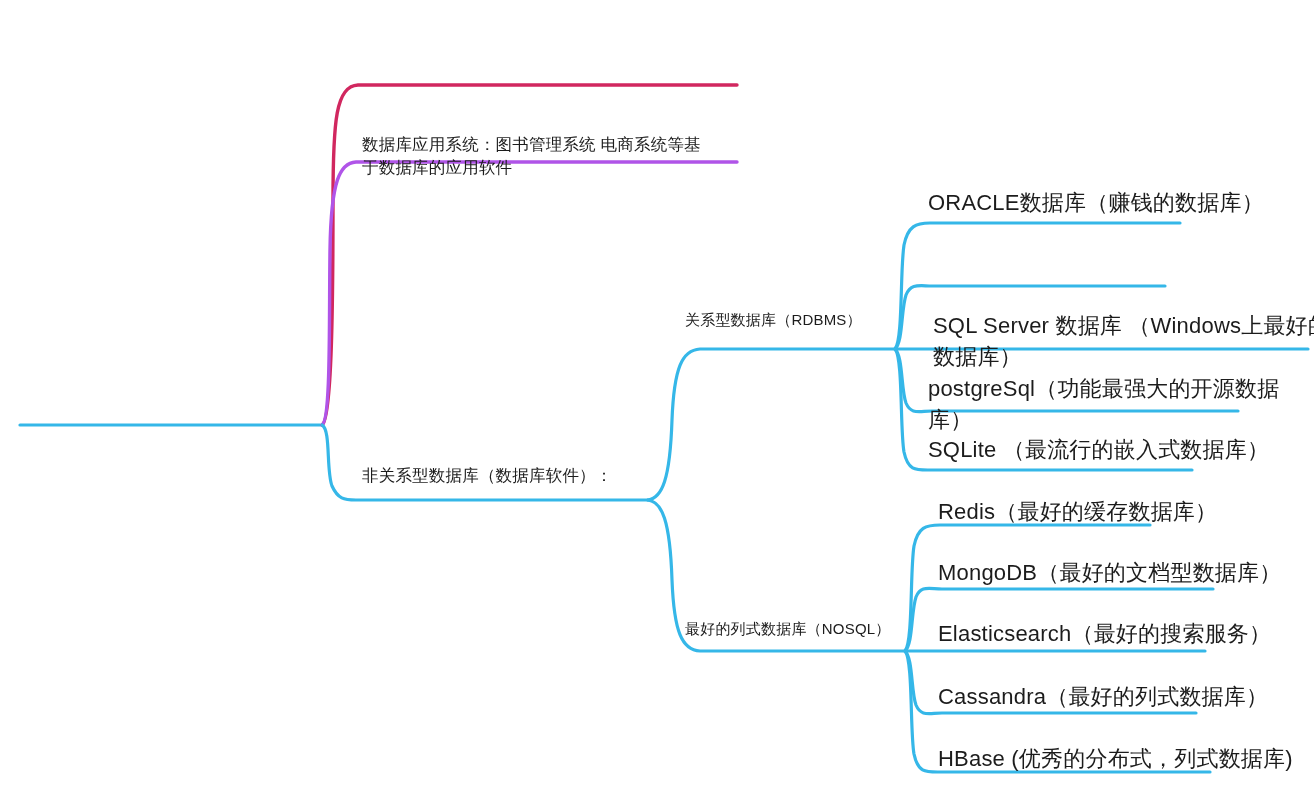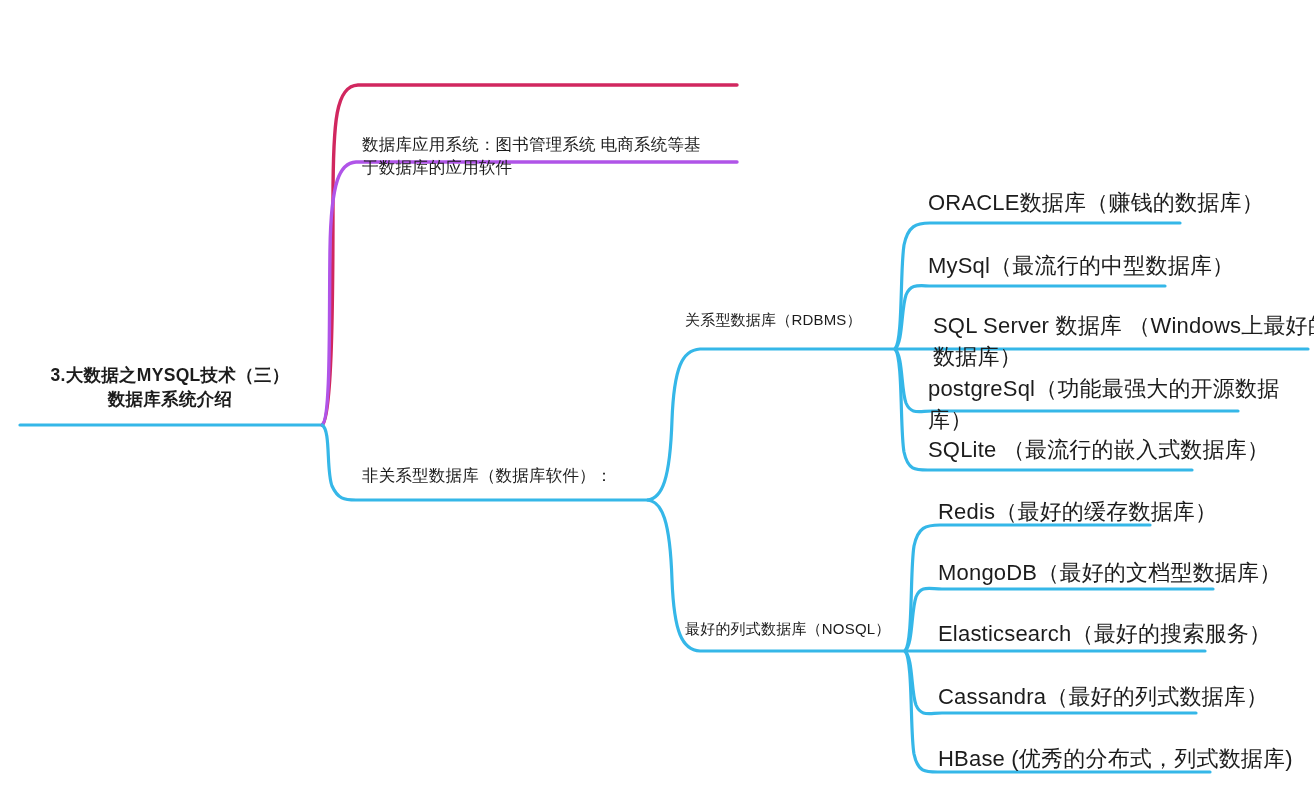--- a/index.html
+++ b/index.html
@@ -76,36 +76,33 @@
     <path d="M 895 349 C 903 356 901 390 906 403 C 911 415 919 411 932 411 L 1238 411" stroke="#35b7e8" stroke-width="3.2"></path>
     <path d="M 895 349 C 903 358 900 430 904 452 C 908 471 916 470 930 470 L 1192 470" stroke="#35b7e8" stroke-width="3.2"></path>
 
     <path d="M 905 651 C 913 642 910 570 914 546 C 918 527 926 525 940 525 L 1150 525" stroke="#35b7e8" stroke-width="3.2"></path>
     <path d="M 905 651 C 913 644 911 612 916 597 C 921 585 929 589 942 589 L 1213 589" stroke="#35b7e8" stroke-width="3.2"></path>
     <path d="M 905 651 L 1205 651" stroke="#35b7e8" stroke-width="3.2"></path>
     <path d="M 905 651 C 913 658 911 692 916 705 C 921 717 929 713 942 713 L 1196 713" stroke="#35b7e8" stroke-width="3.2"></path>
     <path d="M 905 651 C 913 660 910 732 914 754 C 918 773 926 772 940 772 L 1210 772" stroke="#35b7e8" stroke-width="3.2"></path>
   </svg>
 
-  <div class="node root" style="left:20px; top:364px; width:300px;">3.大数据之MYSQL技术（三）
-数据库系统介绍</div>
 
 
   <div class="node branch" style="left:362px; top:113px; width:390px;margin-top:20px;">数据库应用系统：图书管理系统 电商系统等基
 于数据库的应用软件</div>
 
   <div class="node branch" style="left:362px; top:464px; width:300px;">非关系型数据库（数据库软件）：</div>
 
   <div class="node level2" style="left:685px; top:309px; width:220px;">关系型数据库（RDBMS）</div>
 
   <div class="node level2" style="left:685px; top:618px; width:230px;">最好的列式数据库（NOSQL）</div>
 
   <div class="node leaf" style="left:928px; top:187px; width:380px;">ORACLE数据库（赚钱的数据库）</div>
 
-  <div class="node leaf" style="left:928px; top:250px; width:380px;">MySql（最流行的中型数据库）</div>
 
   <div class="node leaf" style="left:913px; top:310px; width:400px;margin-left:20px;">SQL Server 数据库 （Windows上最好的数据库）</div>
 
   <div class="node leaf" style="left:928px; top:373px; width:380px;">postgreSql（功能最强大的开源数据库）</div>
 
   <div class="node leaf" style="left:928px; top:434px; width:380px;">SQLite （最流行的嵌入式数据库）</div>
 
   <div class="node leaf" style="left:938px; top:496px; width:380px;">Redis（最好的缓存数据库）</div>
 
   <div class="node leaf" style="left:938px; top:557px; width:380px;">MongoDB（最好的文档型数据库）</div>

